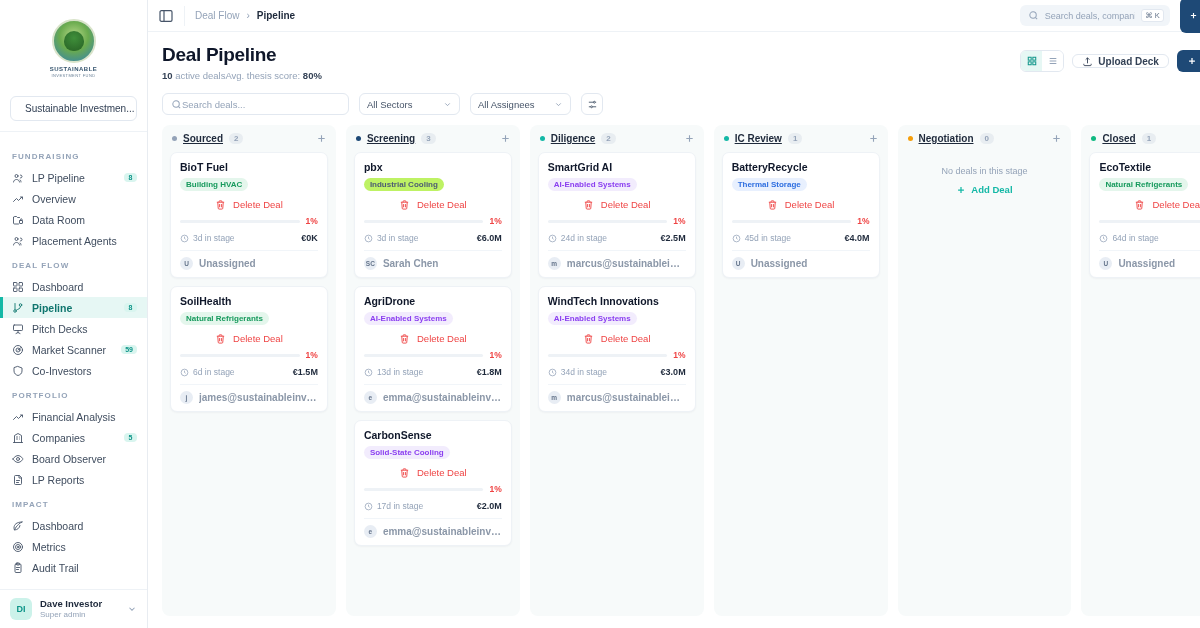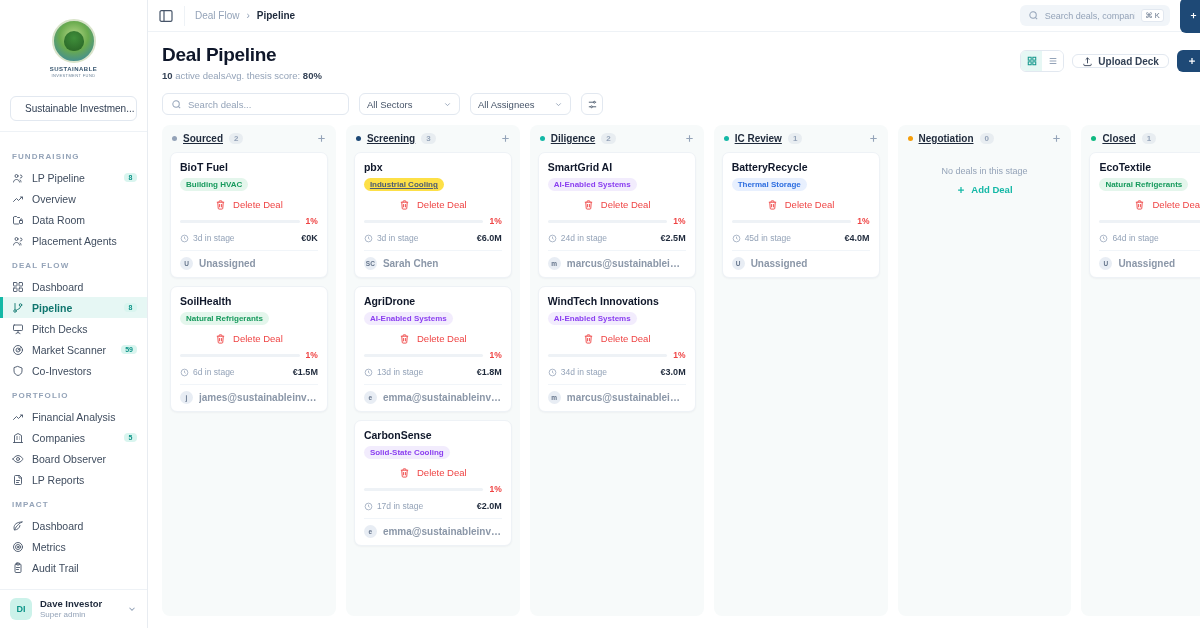--- a/index.html
+++ b/index.html
@@ -148,21 +148,21 @@
   }
   .btn-primary {
     background: #1e4976; color: #fff; border: none; border-radius: 6px;
     font-size: 10px; font-weight: bold; padding: 4px 10px; height: 22px;
     display: flex; align-items: center; gap: 5px; cursor: pointer;
   }
 
   .filters { padding: 12px 14px 10px 14px; display: flex; gap: 10px; align-items: center; }
   .f-search {
     width: 187px; height: 22px; border: 1px solid #e2e8f0; border-radius: 6px;
-    background: #fff; display: flex; align-items: center; gap: 6px; padding: 0 8px;
+    background: #fff; display: flex; align-items: center; padding: 0 8px;
   }
   .f-search .ph { font-size: 9.5px; color: #94a3b8; }
   .f-select {
     width: 101px; height: 22px; border: 1px solid #e2e8f0; border-radius: 6px;
     background: #fff; display: flex; align-items: center; padding: 0 7px;
     font-size: 9.5px; color: #475569; cursor: pointer;
   }
   .f-select .cv { flex: 1; }
   .f-icon-btn {
     width: 22px; height: 22px; border: 1px solid #e2e8f0; border-radius: 6px;
@@ -194,21 +194,21 @@
     background: #fff; border: 1px solid #eef2f6; border-radius: 7px;
     padding: 8px 9px 0 9px; box-shadow: 0 1px 2px rgba(16,24,40,.04);
     cursor: grab;
   }
   .card-title { font-size: 10.5px; font-weight: bold; color: #0f172a; }
   .tag {
     display: inline-block; margin-top: 5px;
     font-size: 8px; font-weight: bold; border-radius: 9px; padding: 2px 6px;
   }
   .tag.green  { background: #e4f6ec; color: #179a5d; }
-  .tag.slate  { background: #fde047; color: #4d5c73; text-decoration: underline; }
+  .tag.slate  { background: #bef264; color: #4d5c73; }
   .tag.purple { background: #f2ecfd; color: #8b3ff0; }
   .tag.blue   { background: #e8f0fe; color: #2f6fe0; }
   .delete-row {
     display: flex; align-items: center; justify-content: center; gap: 7px;
     margin: 8px 0 6px 0; color: #ef4444; font-size: 9.5px; font-weight: normal; cursor: pointer;
   }
   .prog-row { display: flex; align-items: center; gap: 6px; margin-bottom: 7px; }
   .prog-track { flex: 1; height: 3px; background: #eef2f6; border-radius: 2px; overflow: hidden; }
   .prog-fill { height: 3px; background: #f87171; border-radius: 2px; }
   .prog-pct { font-size: 8.5px; font-weight: bold; color: #ef4444; }

